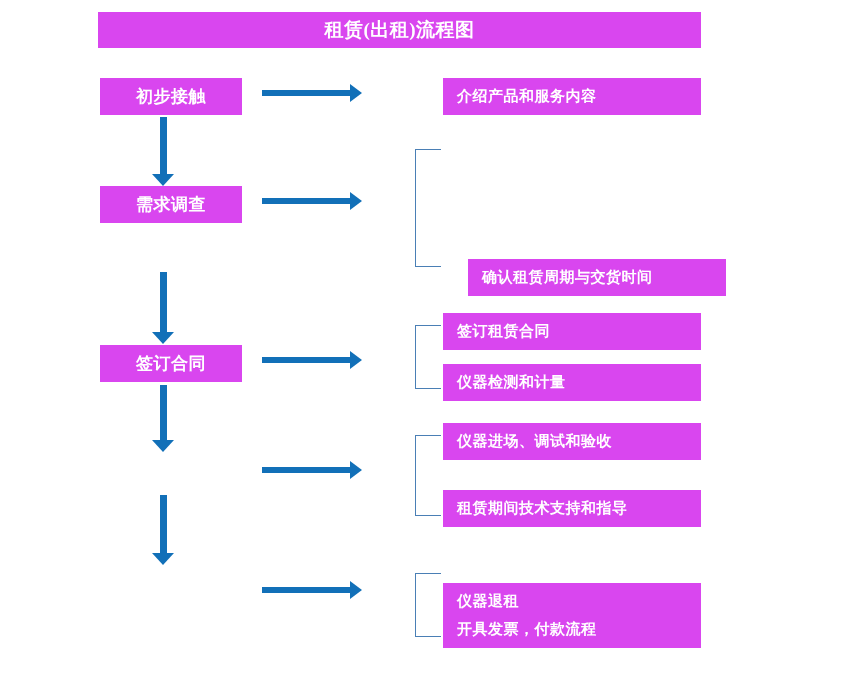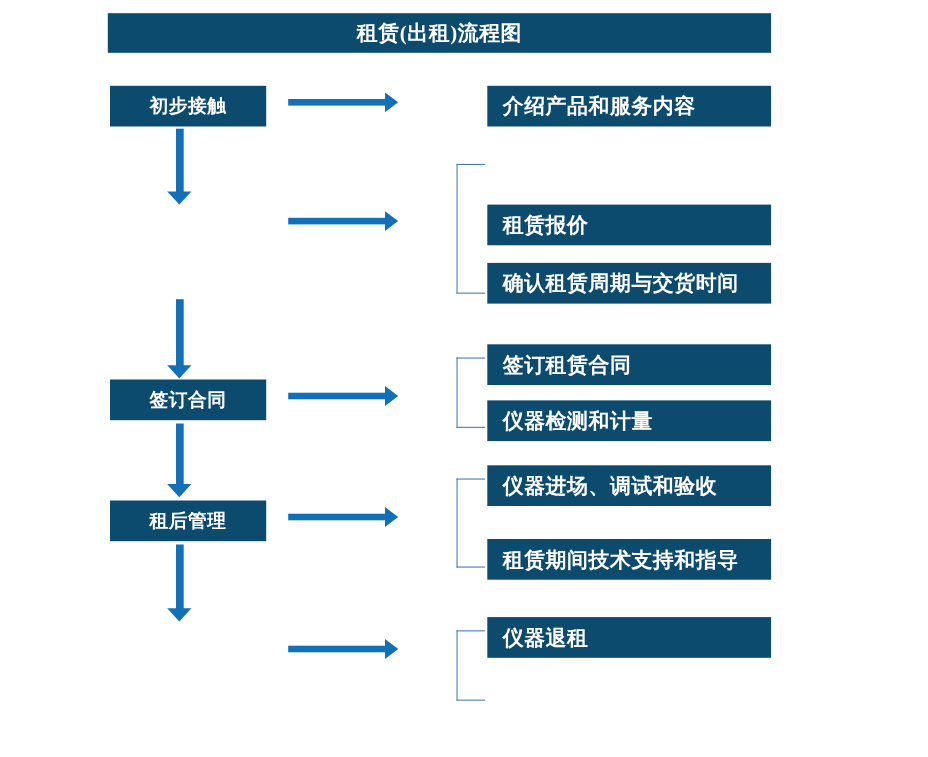--- a/index.html
+++ b/index.html
@@ -17,21 +17,21 @@
 
   #canvas {
     position: absolute;
     left: 0; top: 0;
     width: 844px;
     height: 688px;
   }
 
   .box {
     position: absolute;
-    background: #0c4a6e;
+    background: #d946ef;
     color: #ffffff;
     font-weight: bold;
     display: flex;
     align-items: center;
     box-sizing: border-box;
     letter-spacing: 0.5px;
     white-space: nowrap;
   }
 
   .title-banner {
@@ -49,21 +49,21 @@
     justify-content: center;
     font-size: 17px;
   }
 
   .detail-box {
     left: 443px;
     width: 258px;
     height: 37px;
     justify-content: flex-start;
     padding-left: 14px;
-    font-size: 19px;
+    font-size: 15px;
   }
 
   
   .v-arrow {
     position: absolute;
     width: 30px;
   }
   .v-arrow .shaft {
     position: absolute;
     left: 12px;
@@ -132,32 +132,32 @@
     <div class="head"></div>
   </div>
 
   <div class="box detail-box" style="top:78px;">介绍产品和服务内容</div>
 
   <div class="v-arrow" style="left:148px; top:117px; height:69px;">
     <div class="shaft"></div>
     <div class="head"></div>
   </div>
 
+  <div class="box stage-box" style="left:100px; top:186px;">需求调查</div>
 
   <div class="h-arrow" style="top:191px;">
     <div class="shaft"></div>
     <div class="head"></div>
   </div>
 
   <div class="bracket" style="top:149px; height:118px;"></div>
 
 
-  <div class="box detail-box" style="top:186px;">租赁报价</div>
-
-  <div class="box detail-box" style="top:239px;">确认租赁周期与交货时间</div>
+
+  <div class="box detail-box" style="top:259px;margin-left:25px;">确认租赁周期与交货时间</div>
 
   <div class="v-arrow" style="left:148px; top:272px; height:72px;">
     <div class="shaft"></div>
     <div class="head"></div>
   </div>
 
   <div class="box stage-box" style="left:100px; top:345px;">签订合同</div>
 
   <div class="h-arrow" style="top:350px;">
     <div class="shaft"></div>
@@ -168,21 +168,20 @@
 
   <div class="box detail-box" style="top:313px;">签订租赁合同</div>
 
   <div class="box detail-box" style="top:364px;">仪器检测和计量</div>
 
   <div class="v-arrow" style="left:148px; top:385px; height:67px;">
     <div class="shaft"></div>
     <div class="head"></div>
   </div>
 
-  <div class="box stage-box" style="left:100px; top:455px;">租后管理</div>
 
   <div class="h-arrow" style="top:460px;">
     <div class="shaft"></div>
     <div class="head"></div>
   </div>
 
   <div class="bracket" style="top:435px; height:81px;"></div>
 
   <div class="box detail-box" style="top:490px;">租赁期间技术支持和指导</div>
 
@@ -194,16 +193,17 @@
   </div>
 
 
   <div class="h-arrow" style="top:580px;">
     <div class="shaft"></div>
     <div class="head"></div>
   </div>
 
   <div class="bracket" style="top:573px; height:64px;"></div>
 
-  <div class="box detail-box" style="top:561px;">仪器退租</div>
-
+  <div class="box detail-box" style="top:583px;">仪器退租</div>
+
+  <div class="box detail-box" style="top:611px;">开具发票，付款流程</div>
 
 </div>
 
 </body></html>

